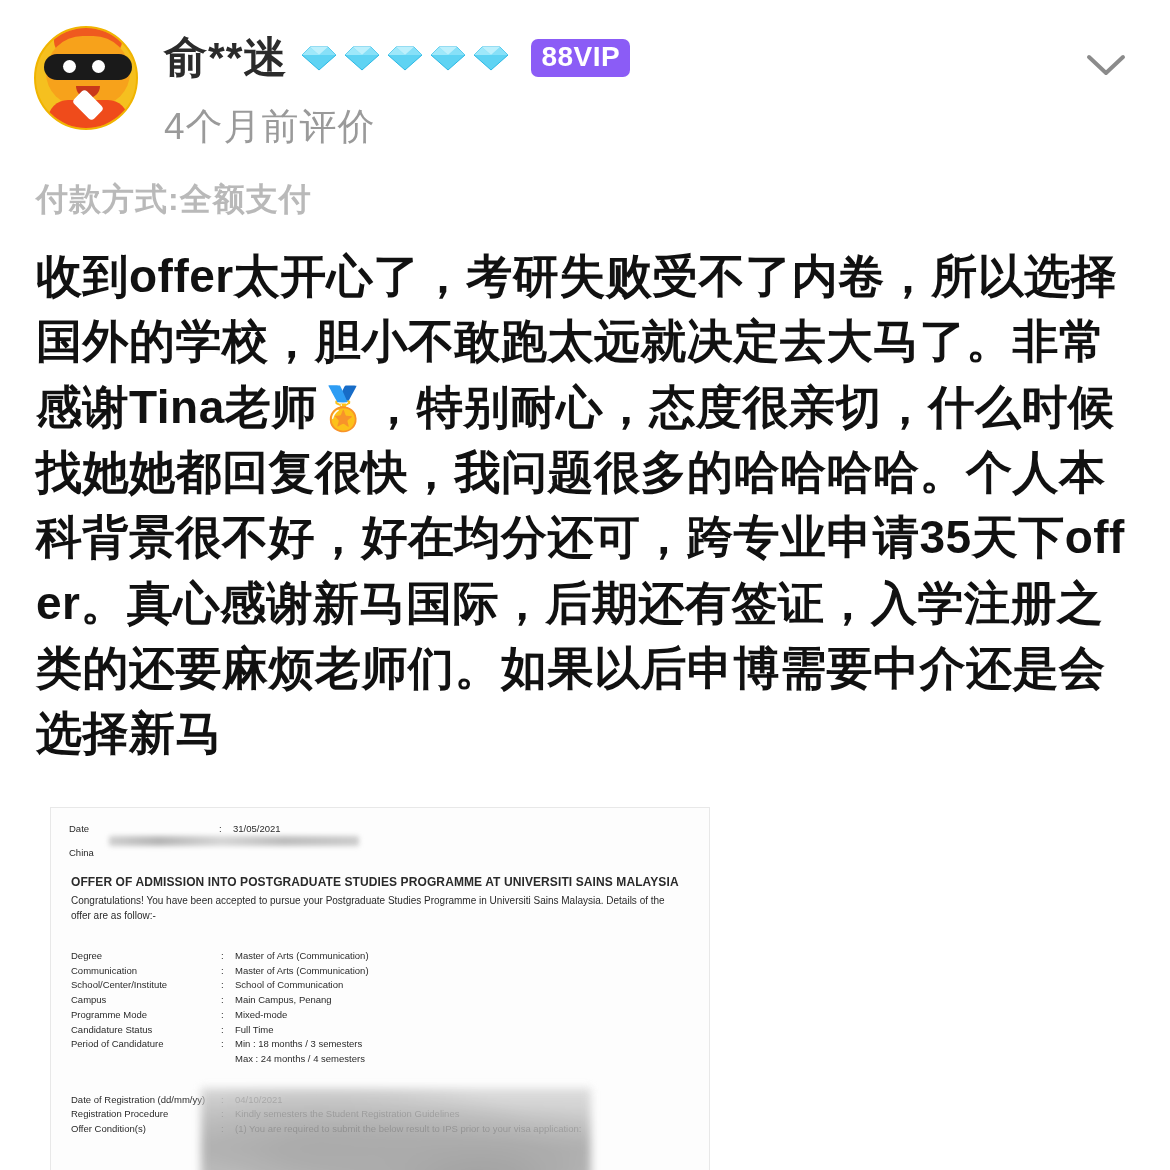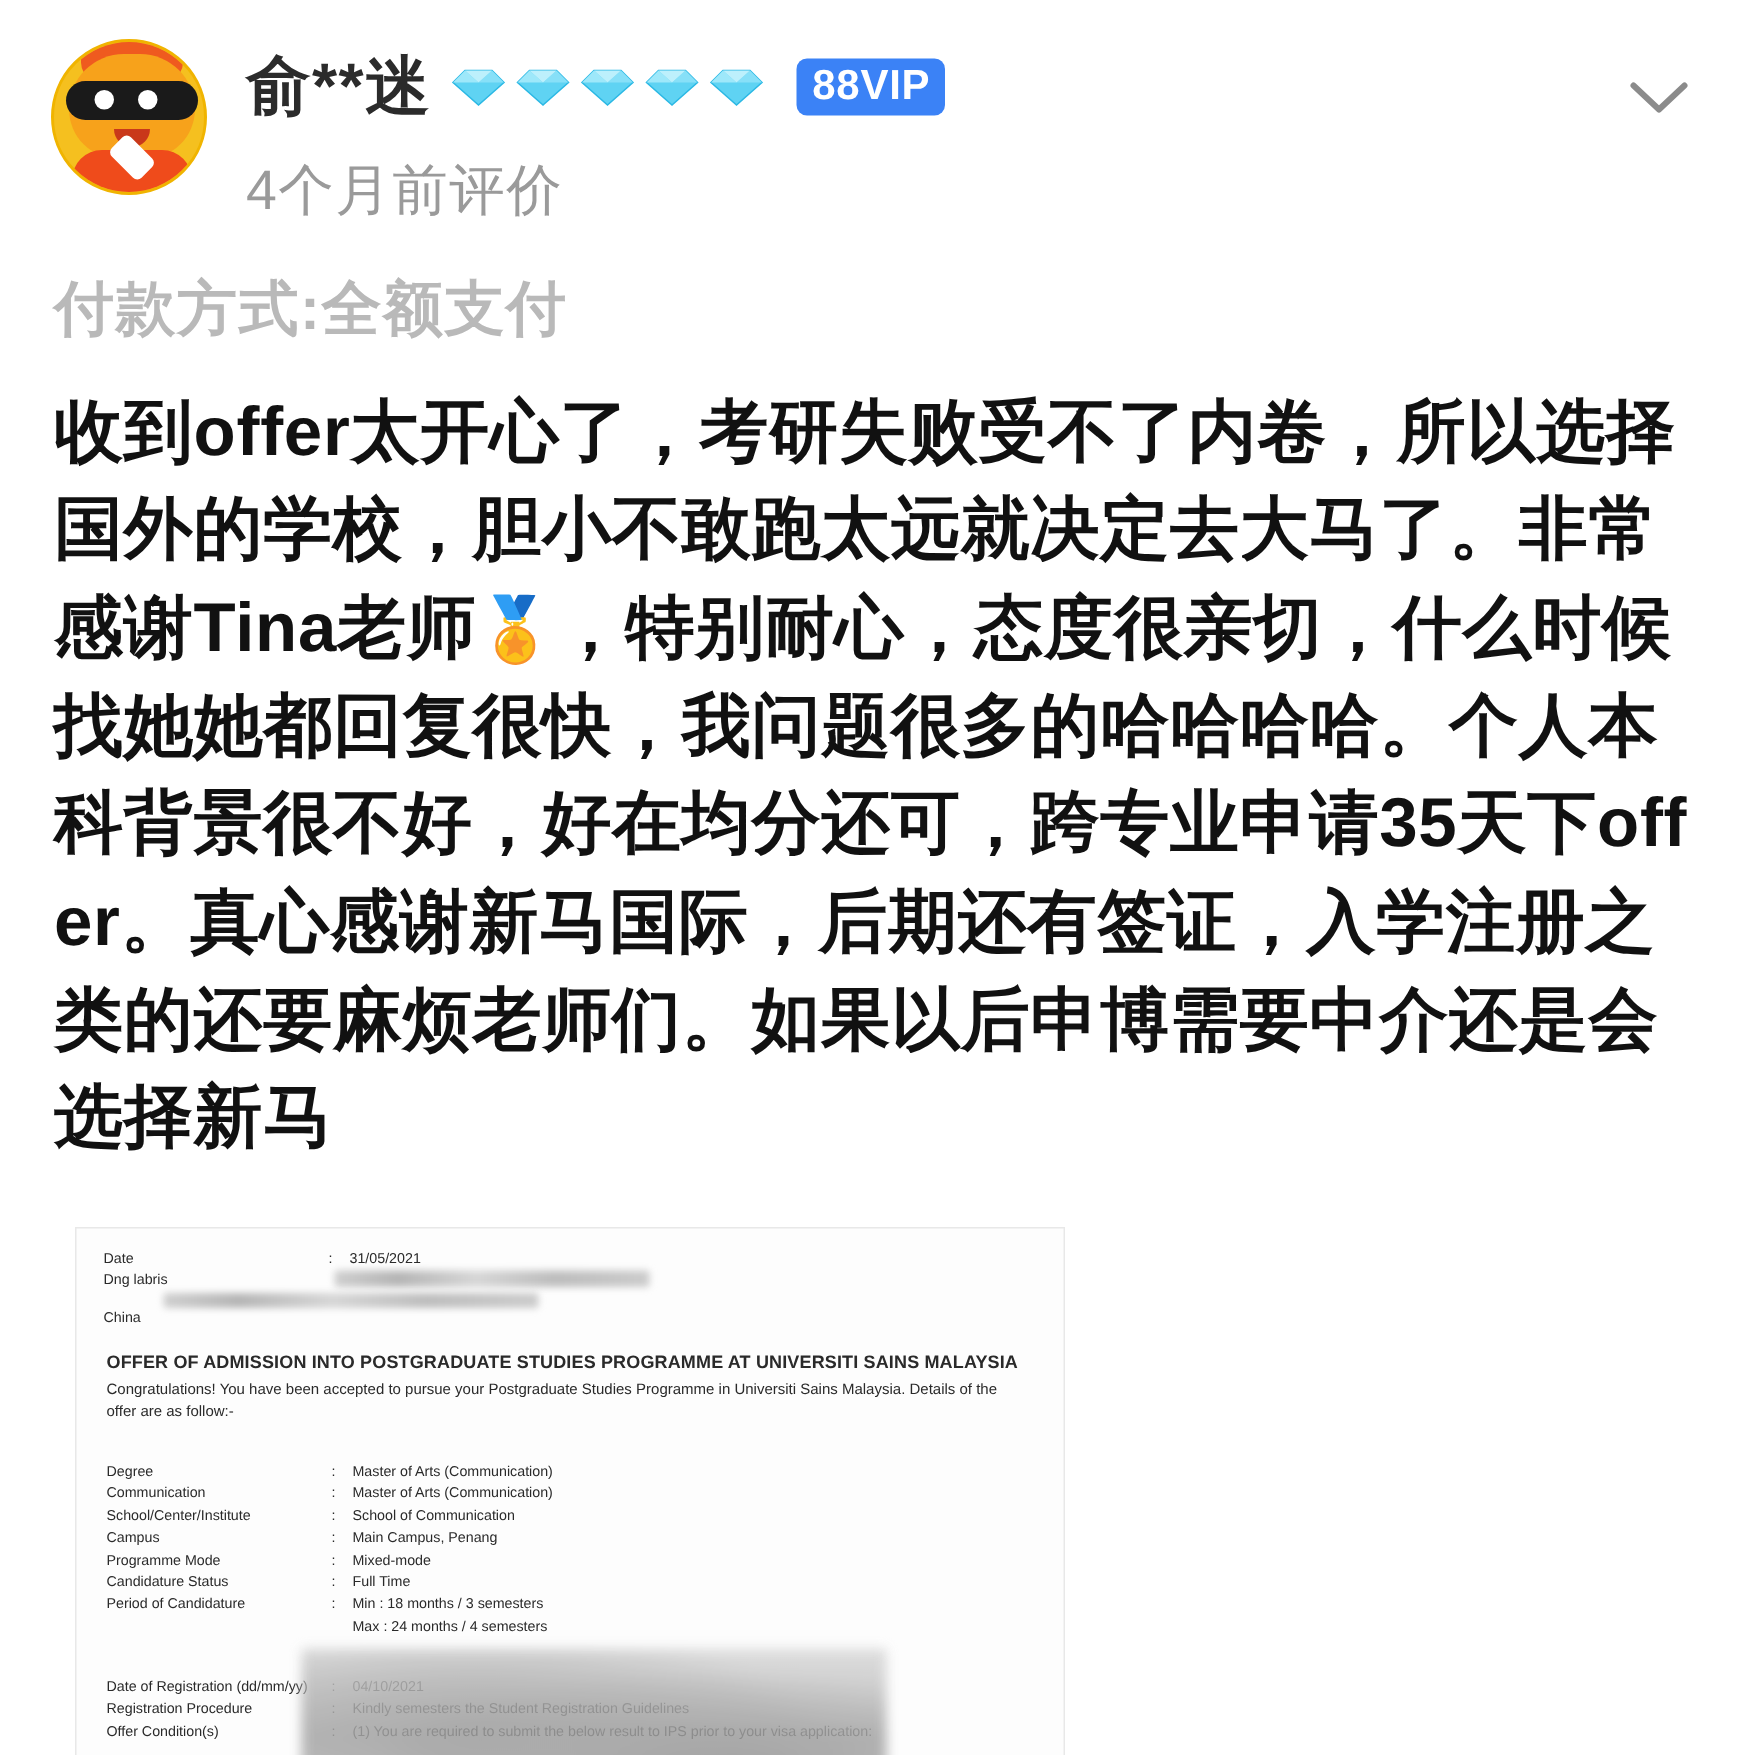--- a/index.html
+++ b/index.html
@@ -114,21 +114,21 @@
     align-items: center;
     gap: 7px;
   }
   .gem {
     width: 36px;
     height: 26px;
     display: block;
   }
   .vip-badge {
     margin-left: 8px;
-    background: #3b82f6;
+    background: #8b5cf6;
     color: #ffffff;
     font-size: 28px;
     font-weight: 700;
     border-radius: 7px;
     padding: 2px 10px 4px 10px;
     letter-spacing: 0.5px;
     line-height: 1.15;
     font-family: "Liberation Sans", sans-serif;
   }
   .time {
@@ -141,21 +141,21 @@
     position: absolute;
     right: 38px;
     top: 38px;
     width: 52px;
     height: 52px;
   }
 
   
   .pay-line {
     margin: 26px 0 0 36px;
-    font-size: 40px;
+    font-size: 32px;
     font-weight: 700;
     color: #b9b9b9;
     letter-spacing: 1px;
   }
 
   
   .review-text {
     margin: 22px 34px 16px 36px;
     font-size: 46px;
     line-height: 1.42;
@@ -295,24 +295,20 @@
   </div>
 
   <div class="attachment">
     <div class="doc-pad">
       <div class="doc-row">
         <span class="k">Date</span>
         <span class="sep">:</span>
         <span class="v">31/05/2021</span>
       </div>
       <div class="doc-row">
-        <span class="k">Dng labris</span>
-        <span class="blur blur-name"></span>
-      </div>
-      <div class="doc-row">
         <span class="blur blur-addr1" style="margin-left:40px;"></span>
       </div>
       <div class="doc-row">
         <span class="v">China</span>
       </div>
     </div>
 
     <div class="doc-title">OFFER OF ADMISSION INTO POSTGRADUATE STUDIES PROGRAMME AT UNIVERSITI SAINS MALAYSIA</div>
     <div class="doc-para">Congratulations! You have been accepted to pursue your Postgraduate Studies Programme in Universiti Sains Malaysia. Details of the offer are as follow:-</div>
 

